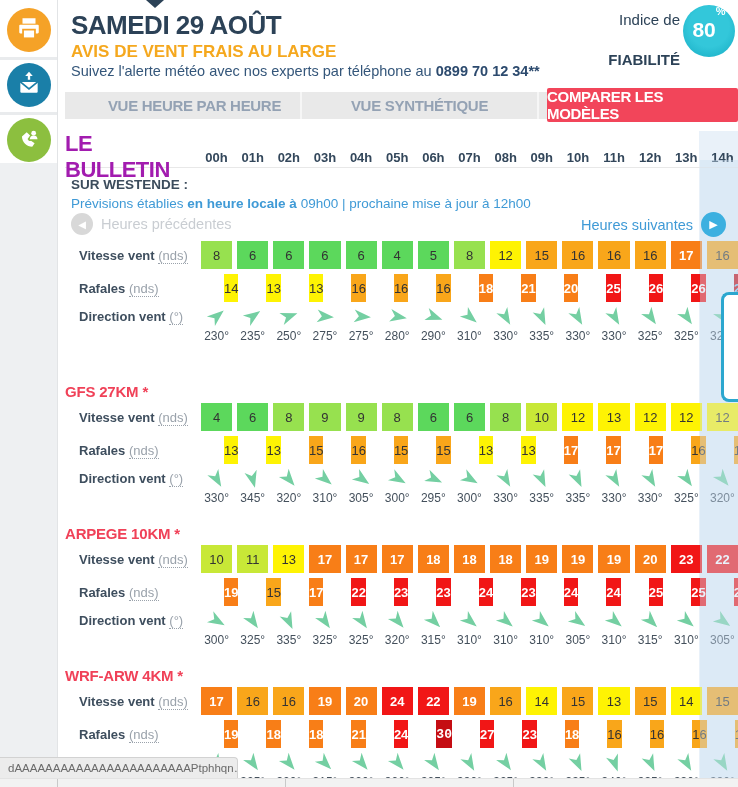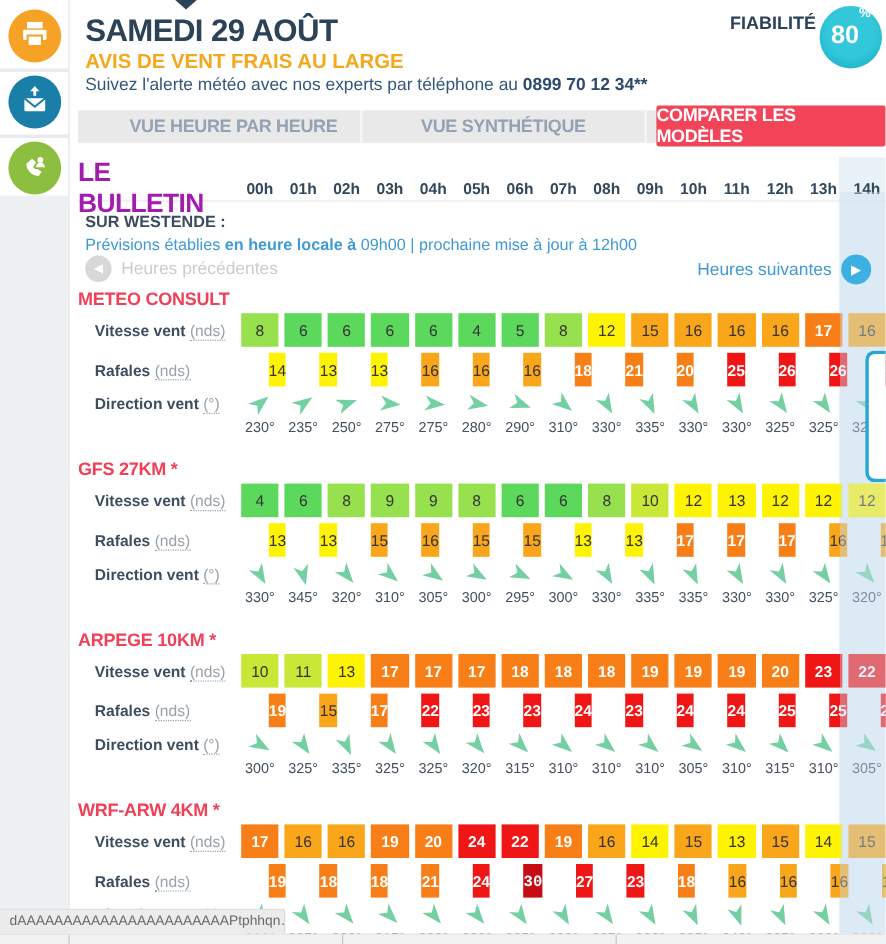--- a/index.html
+++ b/index.html
@@ -17,21 +17,21 @@
   .side-btn.phone { top:118px; background:#8cbf3f; }
   .sidebar-divider { position:absolute; left:57px; top:0; width:1px; height:787px; background:#e2e4e6; z-index:21; }
 
   
   .top-caret { position:absolute; left:146px; top:0; width:0; height:0; border-left:9px solid transparent; border-right:9px solid transparent; border-top:8px solid #2c4257; z-index:10; }
   .date-title { position:absolute; left:71px; top:10px; font-size:26px; font-weight:bold; letter-spacing:-0.5px; color:#2c4257; z-index:10; }
   .alert-line { position:absolute; left:71px; top:42px; font-size:17px; font-weight:bold; color:#f5a81e; z-index:10; }
   .phone-line { position:absolute; left:71px; top:63px; font-size:14.5px; color:#34567a; z-index:10; }
   .phone-line b { color:#2c4a6e; }
   .reliability-label { position:absolute; left:520px; top:10px; width:160px; text-align:right; font-size:15px; line-height:19px; color:#2c4257; z-index:10; }
-  .reliability-label .l2 { font-weight:bold; }
+  .reliability-label .l2 { font-weight:bold;margin-top:21px; }
   .reliability-circle { position:absolute; left:683px; top:5px; width:52px; height:52px; border-radius:50%; background:radial-gradient(circle at 50% 42%, #33c7da 50%, #14aac2 100%); display:flex; align-items:flex-start; justify-content:center; z-index:10; }
   .reliability-circle .val { color:#fff; font-weight:bold; font-size:21px; margin-top:13px; }
   .reliability-circle .pct { color:#fff; font-weight:bold; font-size:11px; vertical-align:super; }
 
   
   .tabbar { position:absolute; left:65px; top:92px; width:673px; height:27px; background:#e9e9e9; z-index:10; }
   .tabbar .seg-sep { position:absolute; top:0; width:2px; height:27px; background:#f6f6f6; }
   .tab { position:absolute; top:0; height:27px; display:flex; align-items:center; justify-content:center; font-size:15px; font-weight:bold; letter-spacing:-0.3px; color:#94a2b4; cursor:pointer; }
   .tab1 { left:0;   width:235px;padding-left:24px; }
   .tab2 { left:237px; width:235px; }
@@ -116,20 +116,21 @@
     </span>
   </div>
 </div>
 <div class="sidebar-divider"></div>
 
 <div class="top-caret"></div>
 <div class="date-title">SAMEDI 29 AOÛT</div>
 <div class="alert-line">AVIS DE VENT FRAIS AU LARGE</div>
 <div class="phone-line"><span>Suivez l'alerte météo avec nos experts par téléphone au </span><b>0899 70 12 34**</b></div>
 <div class="reliability-label">
+  <div class="l1">Indice de</div>
   <div class="l2">FIABILITÉ</div>
 </div>
 <div class="reliability-circle">
   <span class="val">80</span>
     <span class="pct">%</span>
 </div>
 
 <div class="tabbar">
   <div class="seg-sep" style="left:235px"></div>
   <div class="seg-sep" style="left:472px"></div>
@@ -163,21 +164,20 @@
   <span class="circ">◀</span>
   <span class="lbl">Heures précédentes</span>
 </div>
 <div class="nav-next">
   <span class="lbl">Heures suivantes</span>
   <span class="circ">▶</span>
 </div>
 
 <div id="models">
     <div class="model-section" style="top: 241px;">
-      <div class="model-title">METEO CONSULT</div>
       <div class="mrow speed">
         <div class="rlabel"><b>Vitesse vent</b> <span class="unit">(nds)</span></div>
         <div class="cell" style="background: rgb(151, 225, 79); color: rgb(51, 51, 51);">8</div>
         <div class="cell" style="background: rgb(92, 216, 92); color: rgb(51, 51, 51);">6</div>
         <div class="cell" style="background: rgb(92, 216, 92); color: rgb(51, 51, 51);">6</div>
         <div class="cell" style="background: rgb(92, 216, 92); color: rgb(51, 51, 51);">6</div>
         <div class="cell" style="background: rgb(92, 216, 92); color: rgb(51, 51, 51);">6</div>
         <div class="cell" style="background: rgb(92, 216, 92); color: rgb(51, 51, 51);">4</div>
         <div class="cell" style="background: rgb(92, 216, 92); color: rgb(51, 51, 51);">5</div>
         <div class="cell" style="background: rgb(151, 225, 79); color: rgb(51, 51, 51);">8</div>

